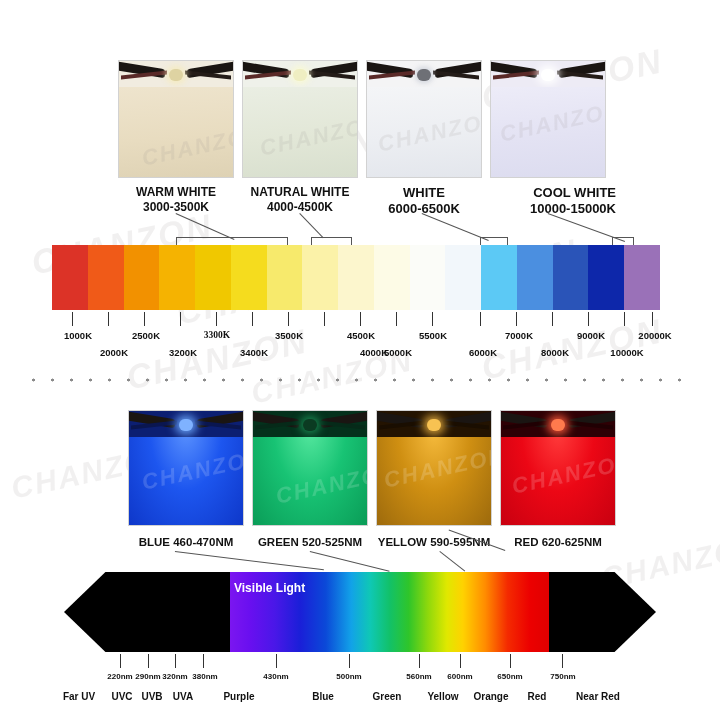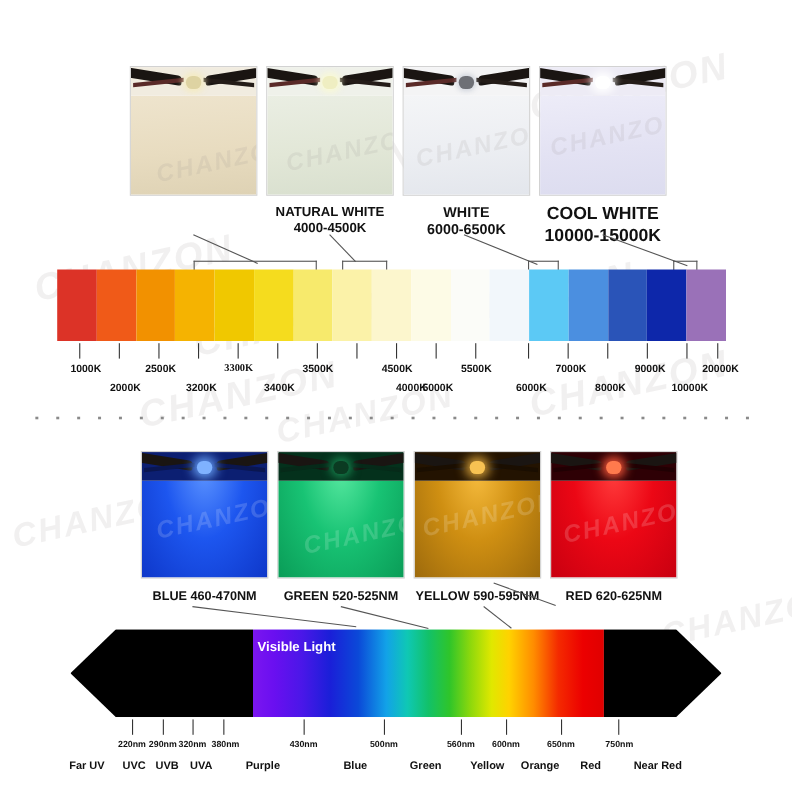--- a/index.html
+++ b/index.html
@@ -118,29 +118,33 @@
     <div class="cap" style="background:#edebf5;">
       <div class="lead l"></div>
       <div class="lead r"></div>
       <div class="wire l" style="background:#5a2a28;"></div>
       <div class="wire r" style="background:#241c18;"></div>
       <div class="dome" style="background:#ffffff;box-shadow:0 0 8px 4px rgba(255,255,255,.95);"></div>
     </div>
     <div class="wm" style="left:8px;top:48px;font-size:22px;">CHANZON</div>
   </div>
 
+  <div class="lbl" style="left:108px;top:185px;width:136px;font-size:12px;">
+    <div>WARM WHITE</div>
+    <div>3000-3500K</div>
+  </div>
   <div class="lbl" style="left:232px;top:185px;width:136px;font-size:12px;">
     <div>NATURAL WHITE</div>
     <div>4000-4500K</div>
   </div>
   <div class="lbl" style="left:356px;top:185px;width:136px;font-size:13px;">
     <div>WHITE</div>
     <div>6000-6500K</div>
   </div>
-  <div class="lbl" style="left:480px;top:185px;width:136px;font-size:16px;">
+  <div class="lbl" style="left:480px;top:185px;width:136px;font-size:13px;text-align:right;">
     <div>COOL WHITE</div>
     <div>10000-15000K</div>
   </div>
 
   <div class="leader" style="left:176px;top:213px;width:64px;transform:rotate(24deg);"></div>
   <div class="leader" style="left:300px;top:213px;width:34px;transform:rotate(46deg);"></div>
   <div class="leader" style="left:422px;top:213px;width:72px;transform:rotate(22deg);"></div>
   <div class="leader" style="left:548px;top:213px;width:82px;transform:rotate(20deg);"></div>
 
   <div class="bracket" style="left:176px;top:237px;width:112px;height:9px;"></div>

